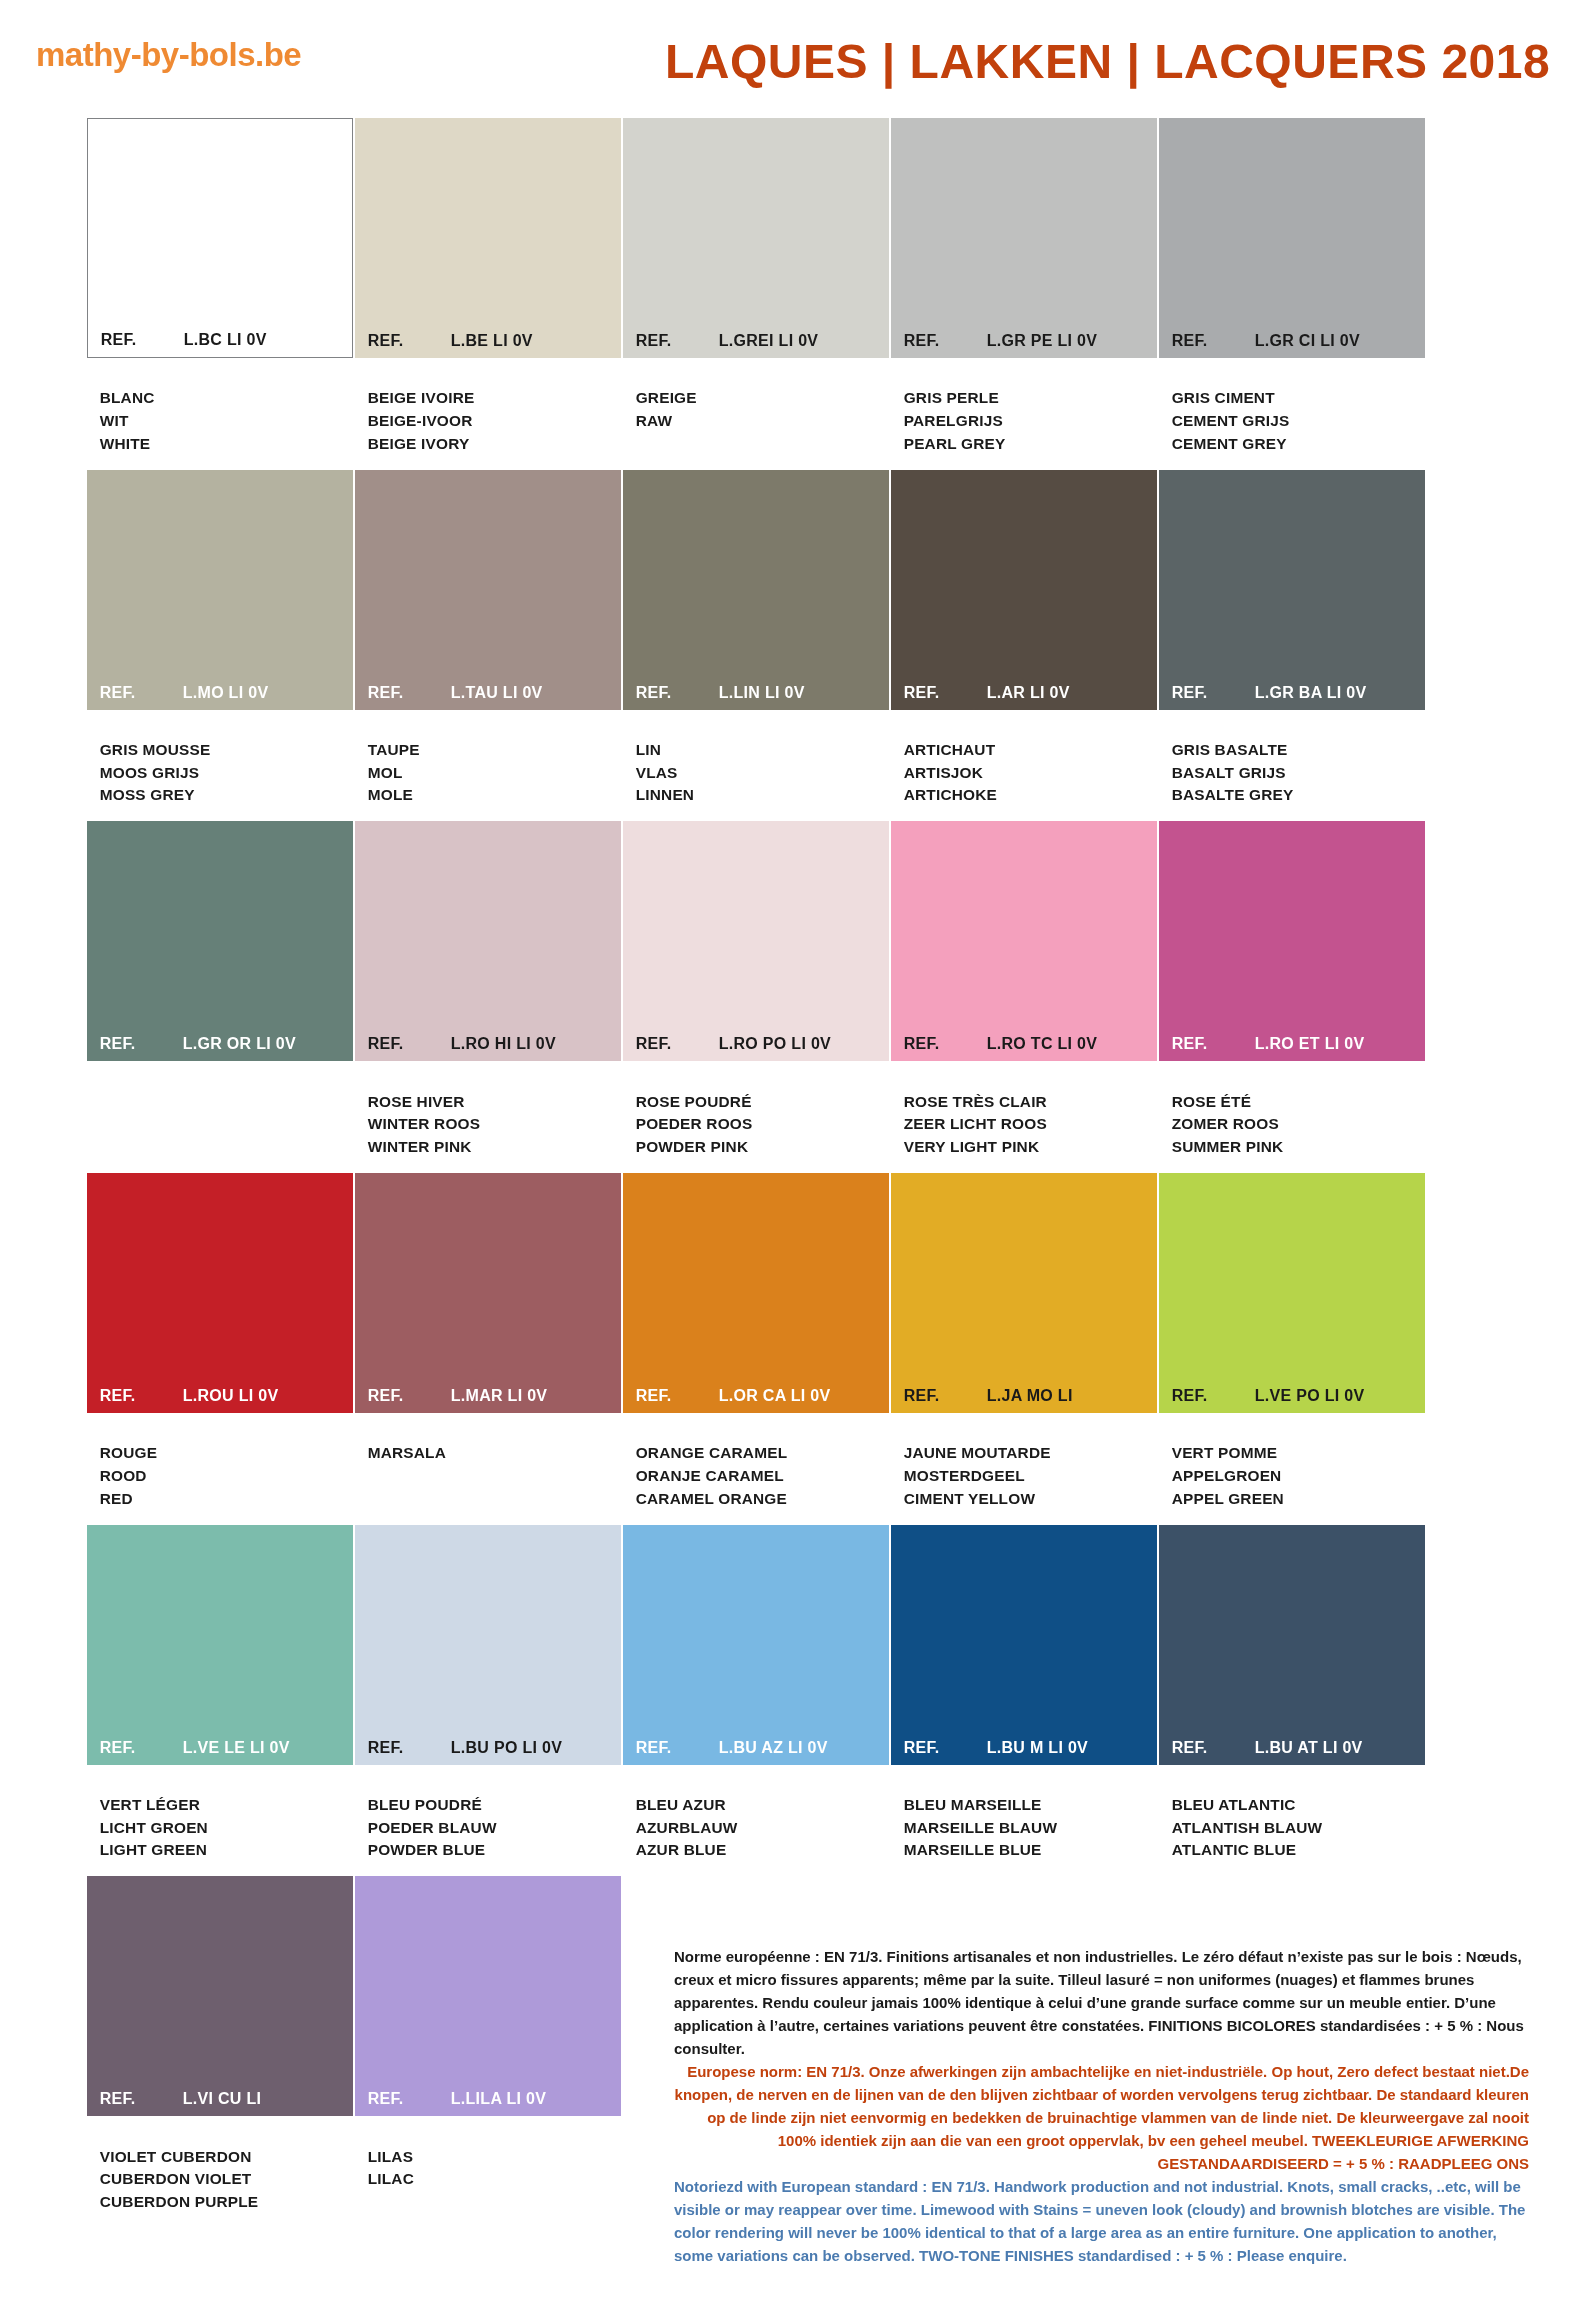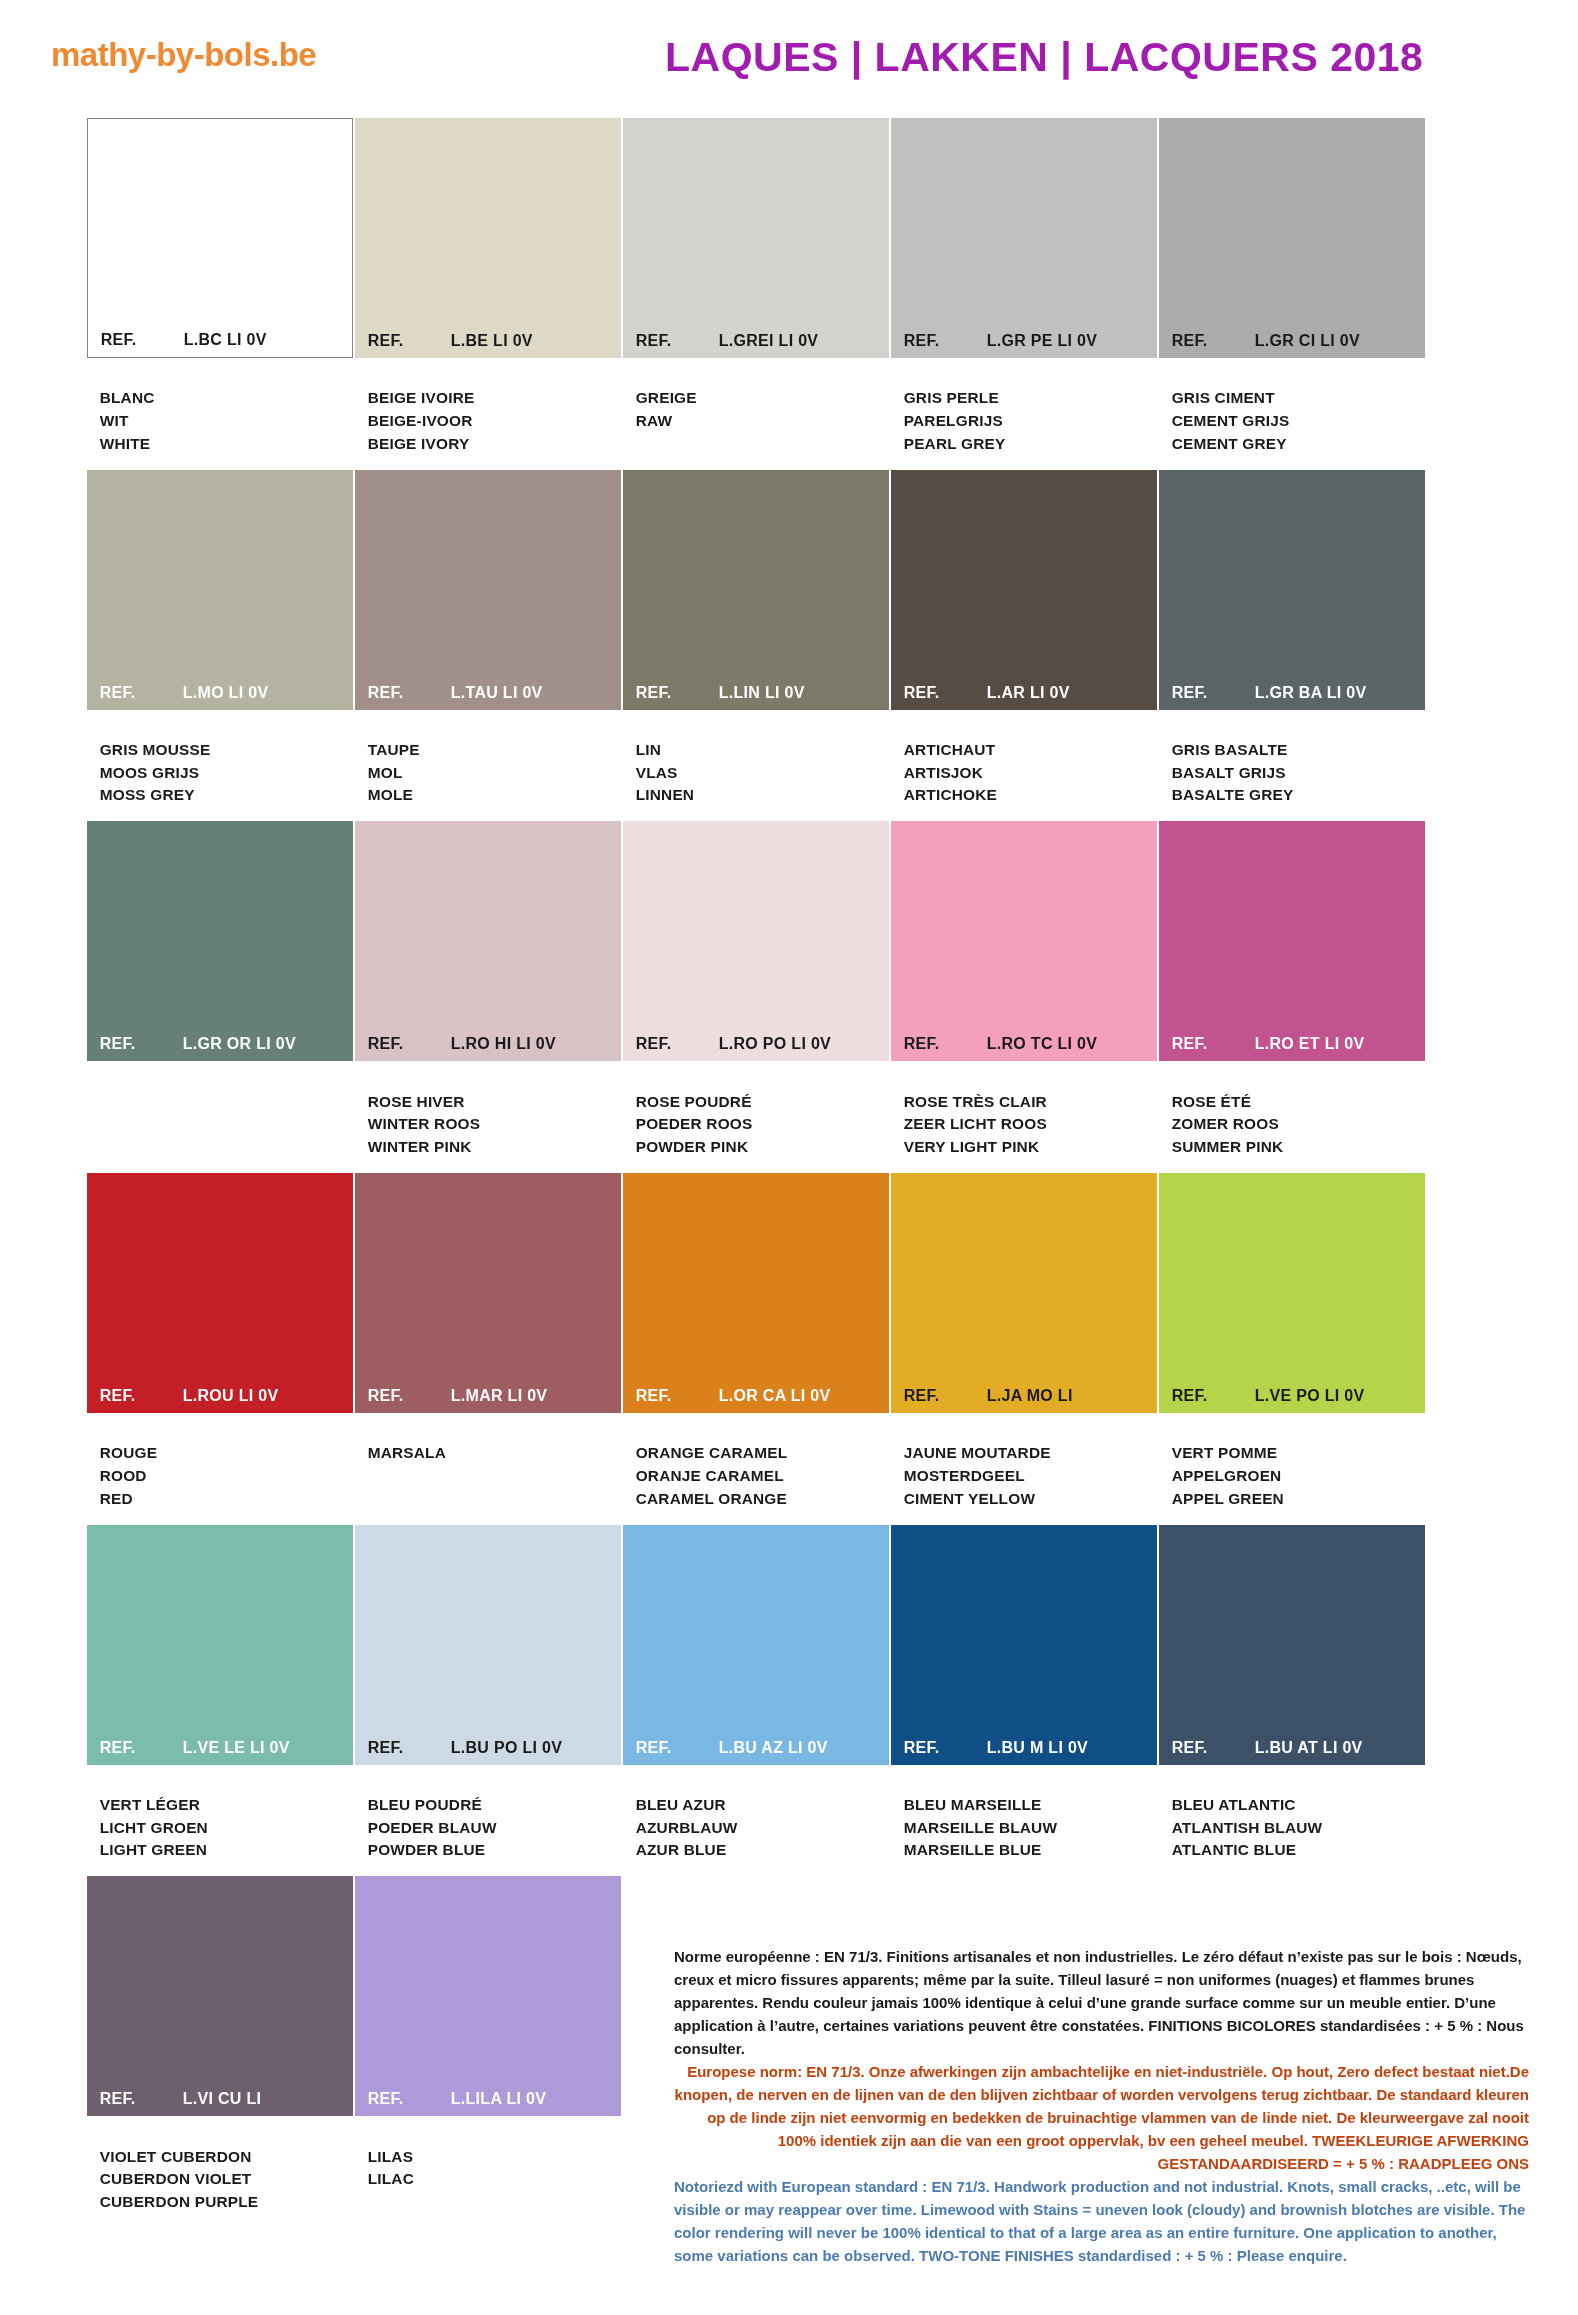--- a/index.html
+++ b/index.html
@@ -21,35 +21,35 @@
   .header {
     position: absolute;
     left: 0; top: 0;
     width: 1579px;
     height: 107px;
     display: flex;
     align-items: center;
   }
   .brand {
     position: absolute;
-    left: 51px;
+    left: 36px;
     top: 36px;
     font-size: 33px;
     font-weight: bold;
     color: #ef8a33;
     letter-spacing: -0.5px;
     font-family: "Liberation Sans", sans-serif;
   }
   .header-title {
     position: absolute;
     left: 665px;
     top: 34px;
-    font-size: 41px;
+    font-size: 48px;
     font-weight: bold;
-    color: #a21caf;
+    color: #c2410c;
     letter-spacing: 0.5px;
     font-variant: small-caps;
     font-family: "Liberation Sans", sans-serif;
     white-space: nowrap;
   }
 
   
   .grid {
     position: absolute;
     left: 87px;

